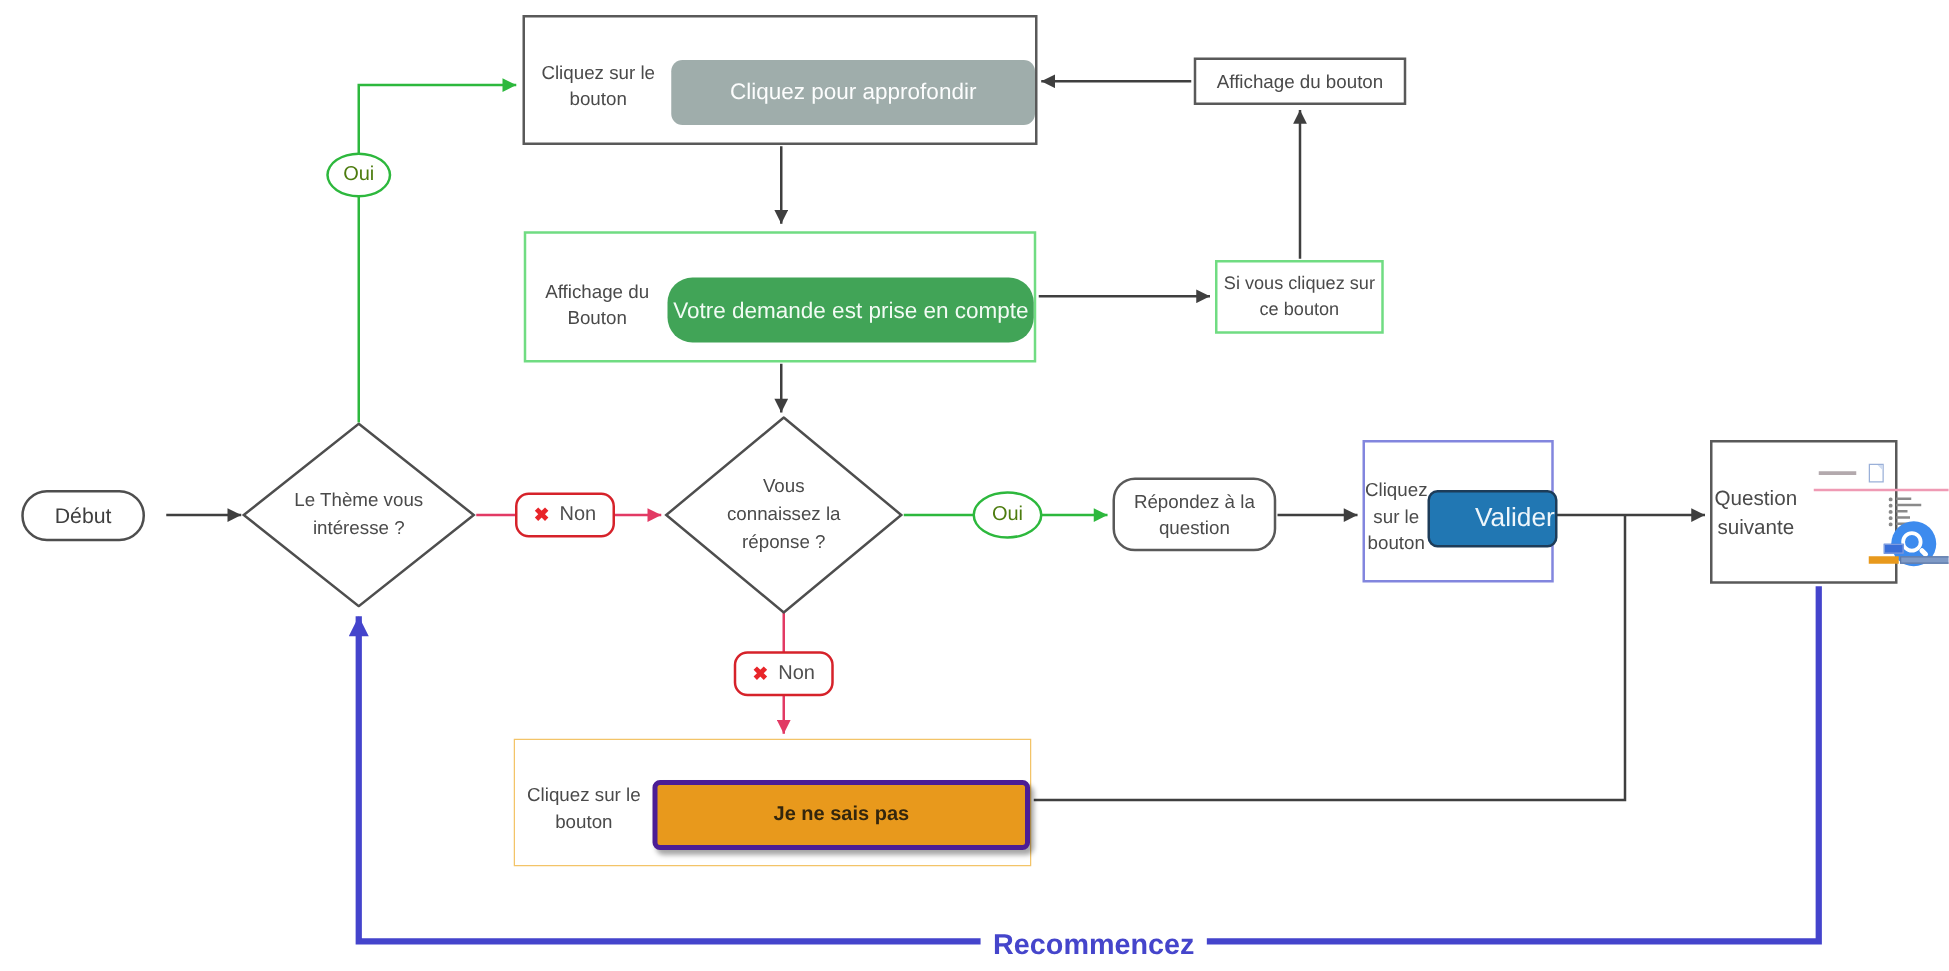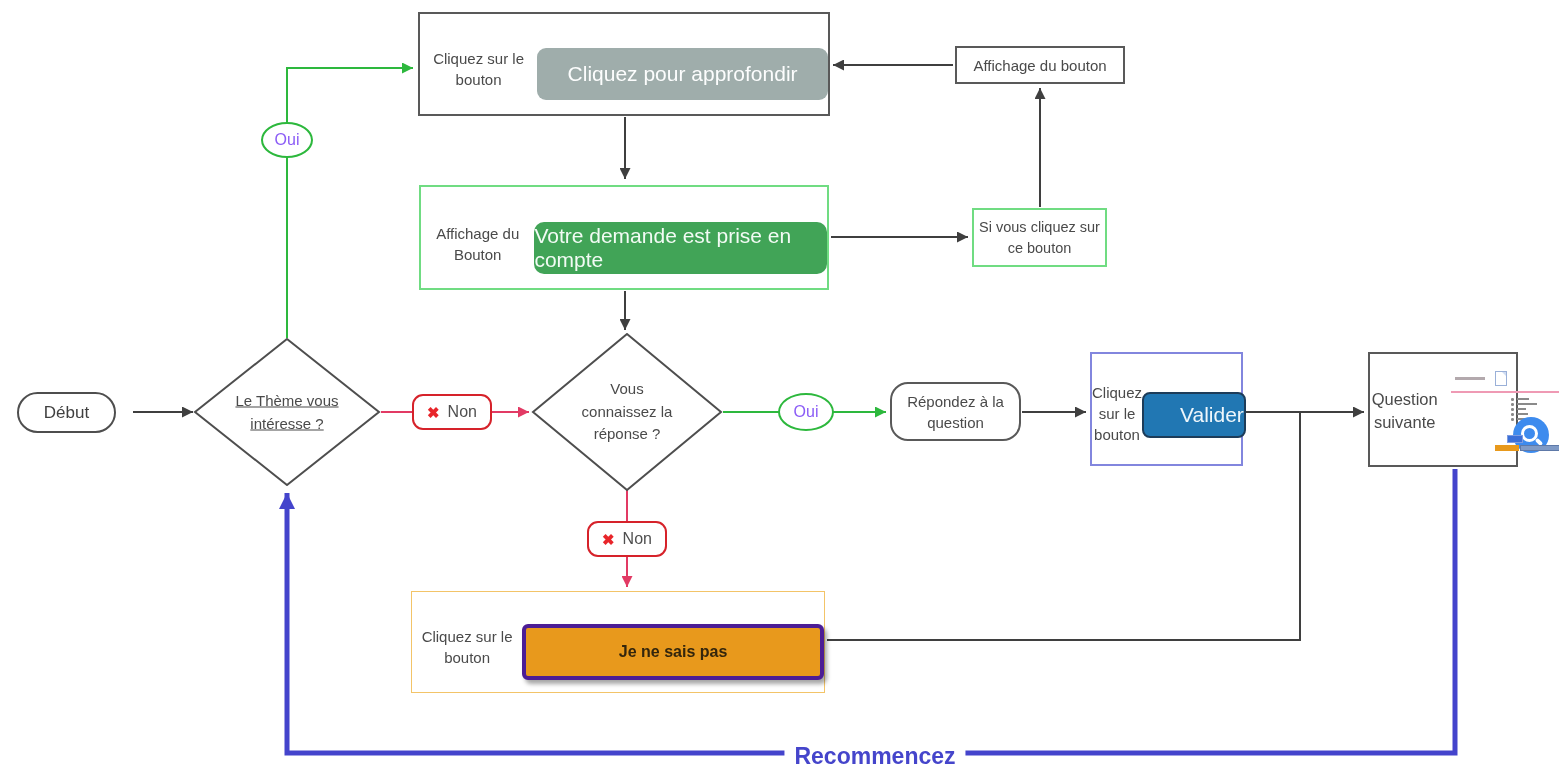--- a/index.html
+++ b/index.html
@@ -11,24 +11,24 @@
   .node{position:absolute;z-index:2;box-sizing:border-box;}
 
   
   .box{background:#fff;border:2px solid #595959;display:flex;flex-direction:row;align-items:center;}
   .box-title{font-size:15px;color:#4a4a4a;text-align:center;line-height:1.4;}
 
   
   .big-box{padding-top:10px;}
   .demo-btn{
     display:flex;align-items:center;justify-content:center;
-    margin-top:9px;border-radius:9px;font-size:21px;color:#fcfdfd;
+    margin-top:9px;border-radius:9px;font-size:18px;color:#fcfdfd;
   }
   .btn-gray{width:350px;height:52px;background:#9fadab;}
-  .btn-green{width:348px;height:52px;background:#41a457;border-radius:10px;color:#f2fbf4;}
+  .btn-green{width:348px;height:52px;background:#41a457;border-radius:20px;color:#f2fbf4;}
   .btn-blue{
     width:126px;height:42px;background:#2177b3;border:2px solid #1d3c59;border-radius:8px;
     font-size:21px;color:#eef6fb;margin-top:4px;padding-left:36px;
   }
   .btn-orange{
     width:376px;height:48px;background:#e8991c;border:4px solid #4c1d95;border-radius:6px;
     box-shadow:3px 4px 4px rgba(0,0,0,.35);font-size:16px;font-weight:600;color:#33260d;
   }
   .border-green{border:2px solid #70dc82;}
   .border-blue{border:2px solid #8286de;}
@@ -44,21 +44,21 @@
   .diamond{background:transparent;}
   .diamond svg{display:block;}
   .d-label{
     position:absolute;left:50%;top:50%;transform:translate(-50%,-50%);
     text-align:center;font-size:15px;line-height:1.5;color:#4a4a4a;
   }
 
   
   .oval{
     background:#fff;border:2px solid #2db83d;border-radius:50%;
-    display:flex;align-items:center;justify-content:center;font-size:16px;color:#8b5cf6;
+    display:flex;align-items:center;justify-content:center;font-size:16px;color:#4d7c0f;
   }
 
   
   .non-badge{
     background:#fff;border:2px solid #d6222a;border-radius:11px;
     display:flex;align-items:center;justify-content:center;gap:8px;font-size:16px;color:#4f4f4f;
   }
   .x-icon{color:#e8252a;font-size:15px;font-weight:700;line-height:1;}
 
   
@@ -150,21 +150,21 @@
   <div class="node box border-green" style="left:972px;top:208px;width:135px;height:59px;justify-content:center;">
     <div class="box-title" style="width:125px;font-size:14.5px;">Si vous cliquez sur ce bouton</div>
   </div>
 
   <div class="node stadium" style="left:17px;top:392px;width:99px;height:41px;">Début</div>
 
   <div class="node diamond" style="left:193px;top:338px;width:188px;height:148px;">
     <svg width="188" height="148">
       <polygon points="94,1 186,74 94,147 2,74" fill="#ffffff" stroke="#4e4e4e" stroke-width="2"></polygon>
     </svg>
-    <div class="d-label" style="width:130px;text-decoration:underline;">Le Thème vous intéresse ?</div>
+    <div class="d-label" style="width:130px;">Le Thème vous intéresse ?</div>
   </div>
 
   <div class="node non-badge" style="left:412px;top:394px;width:80px;height:36px;">
     <span class="x-icon">✖</span>
     <span>Non</span>
   </div>
 
   <div class="node diamond" style="left:531px;top:333px;width:192px;height:158px;">
     <svg width="192" height="158">
       <polygon points="96,1 190,79 96,157 2,79" fill="#ffffff" stroke="#4e4e4e" stroke-width="2"></polygon>

